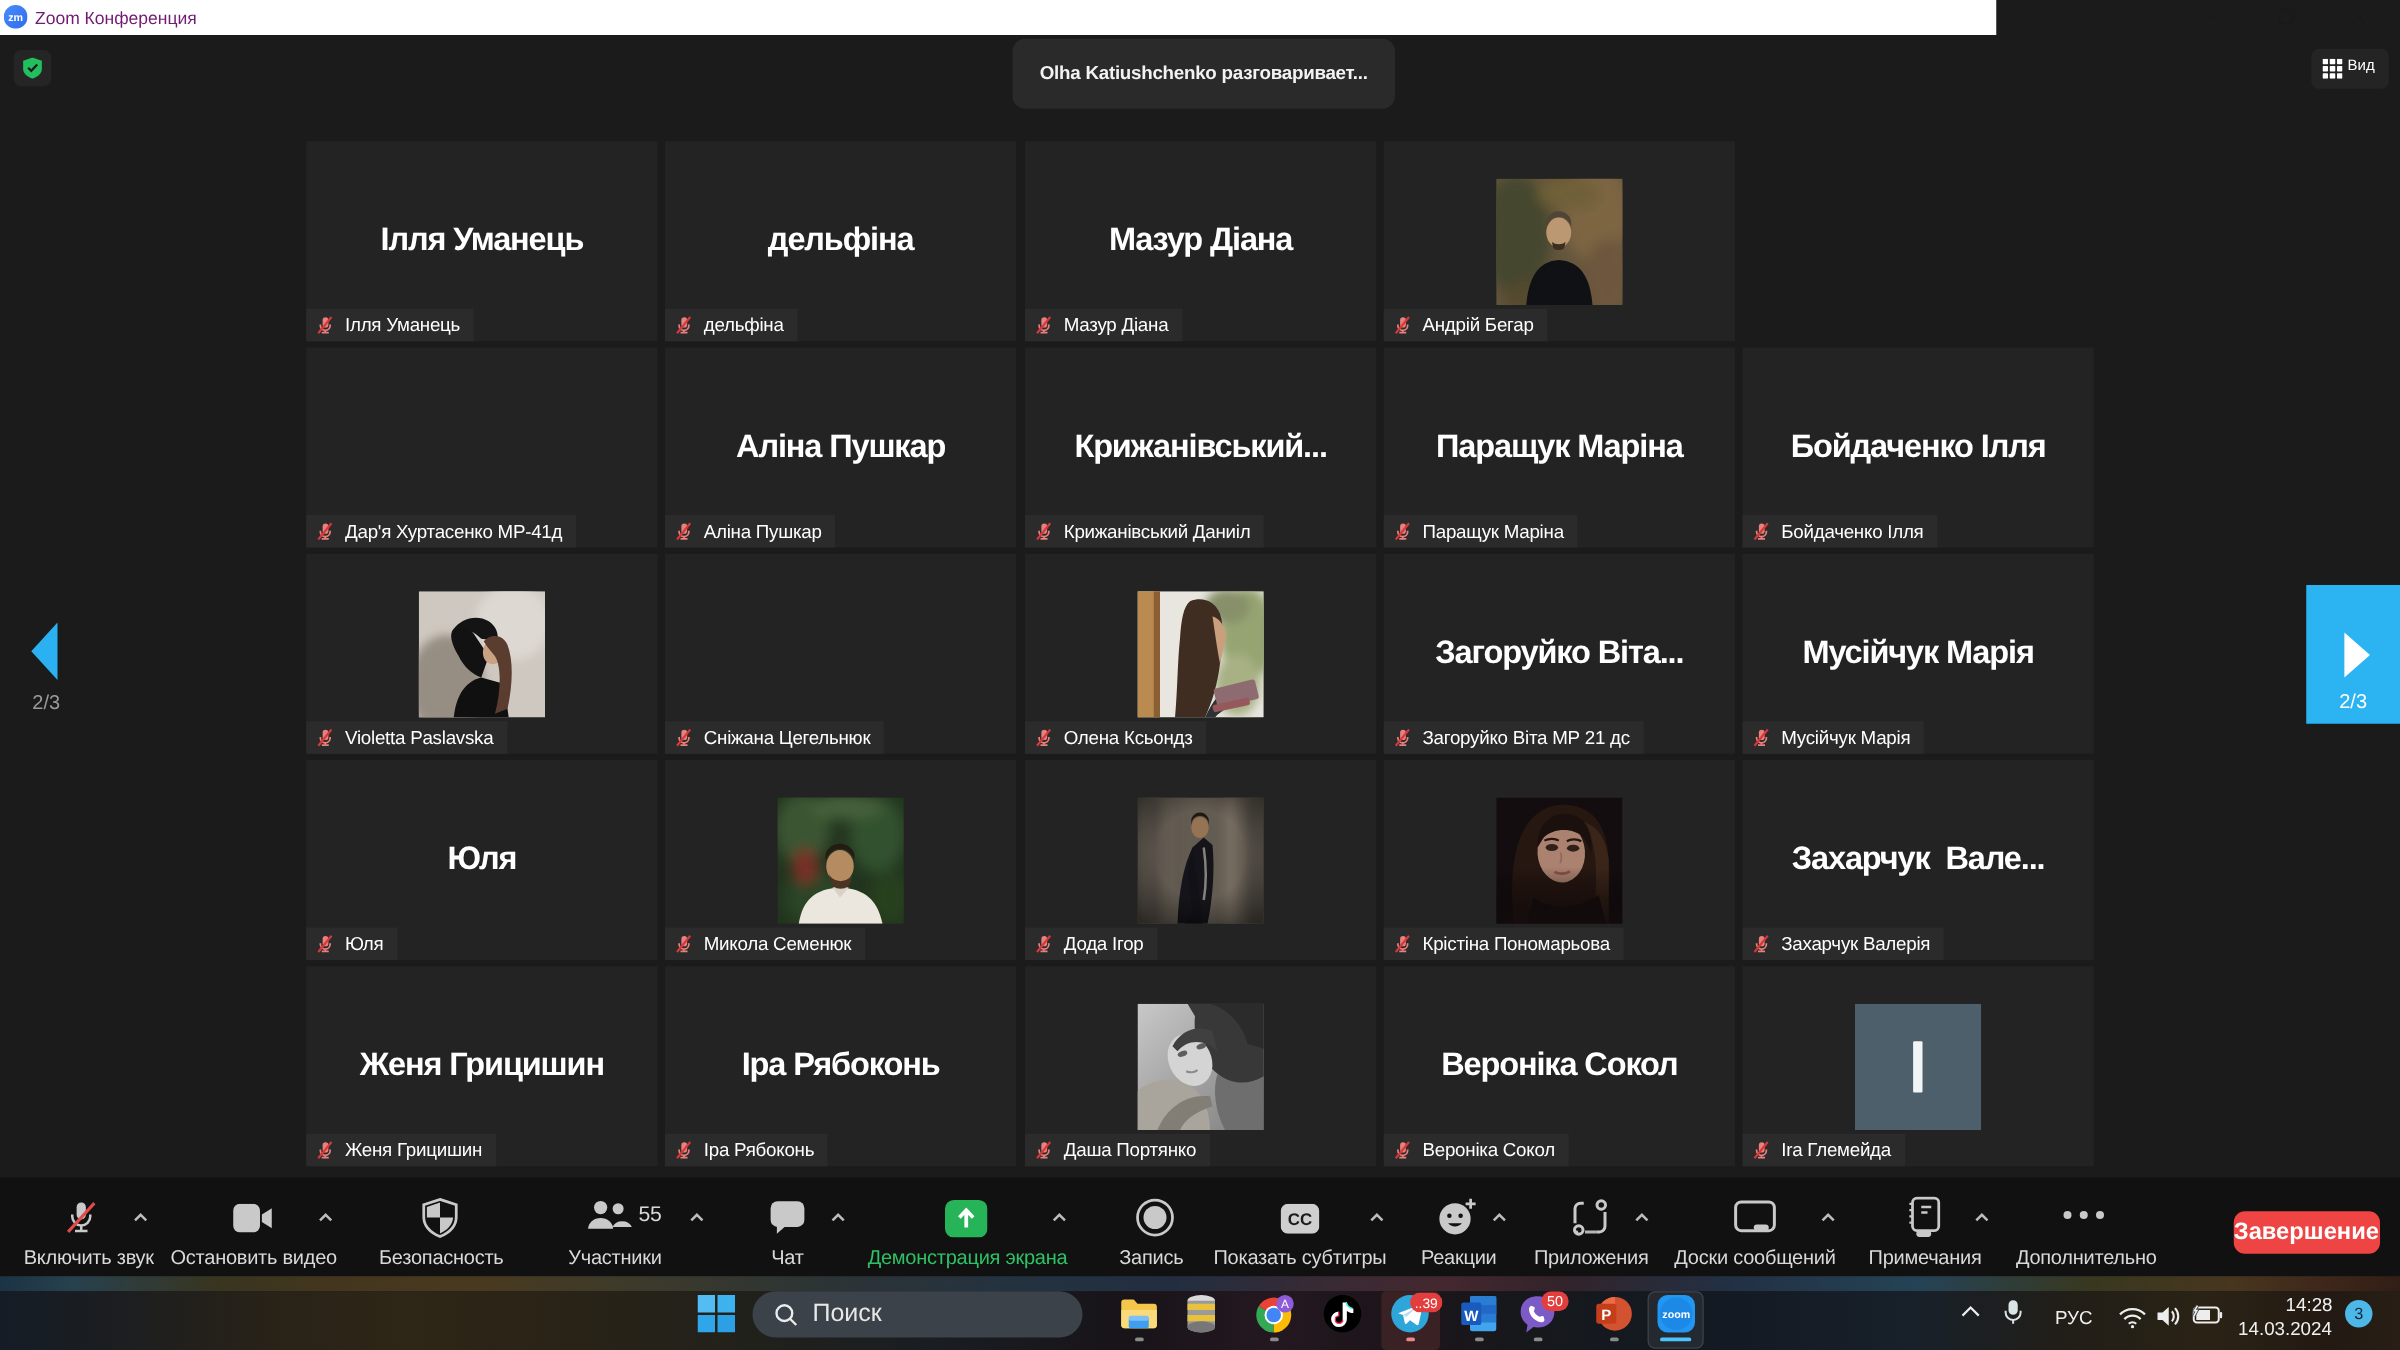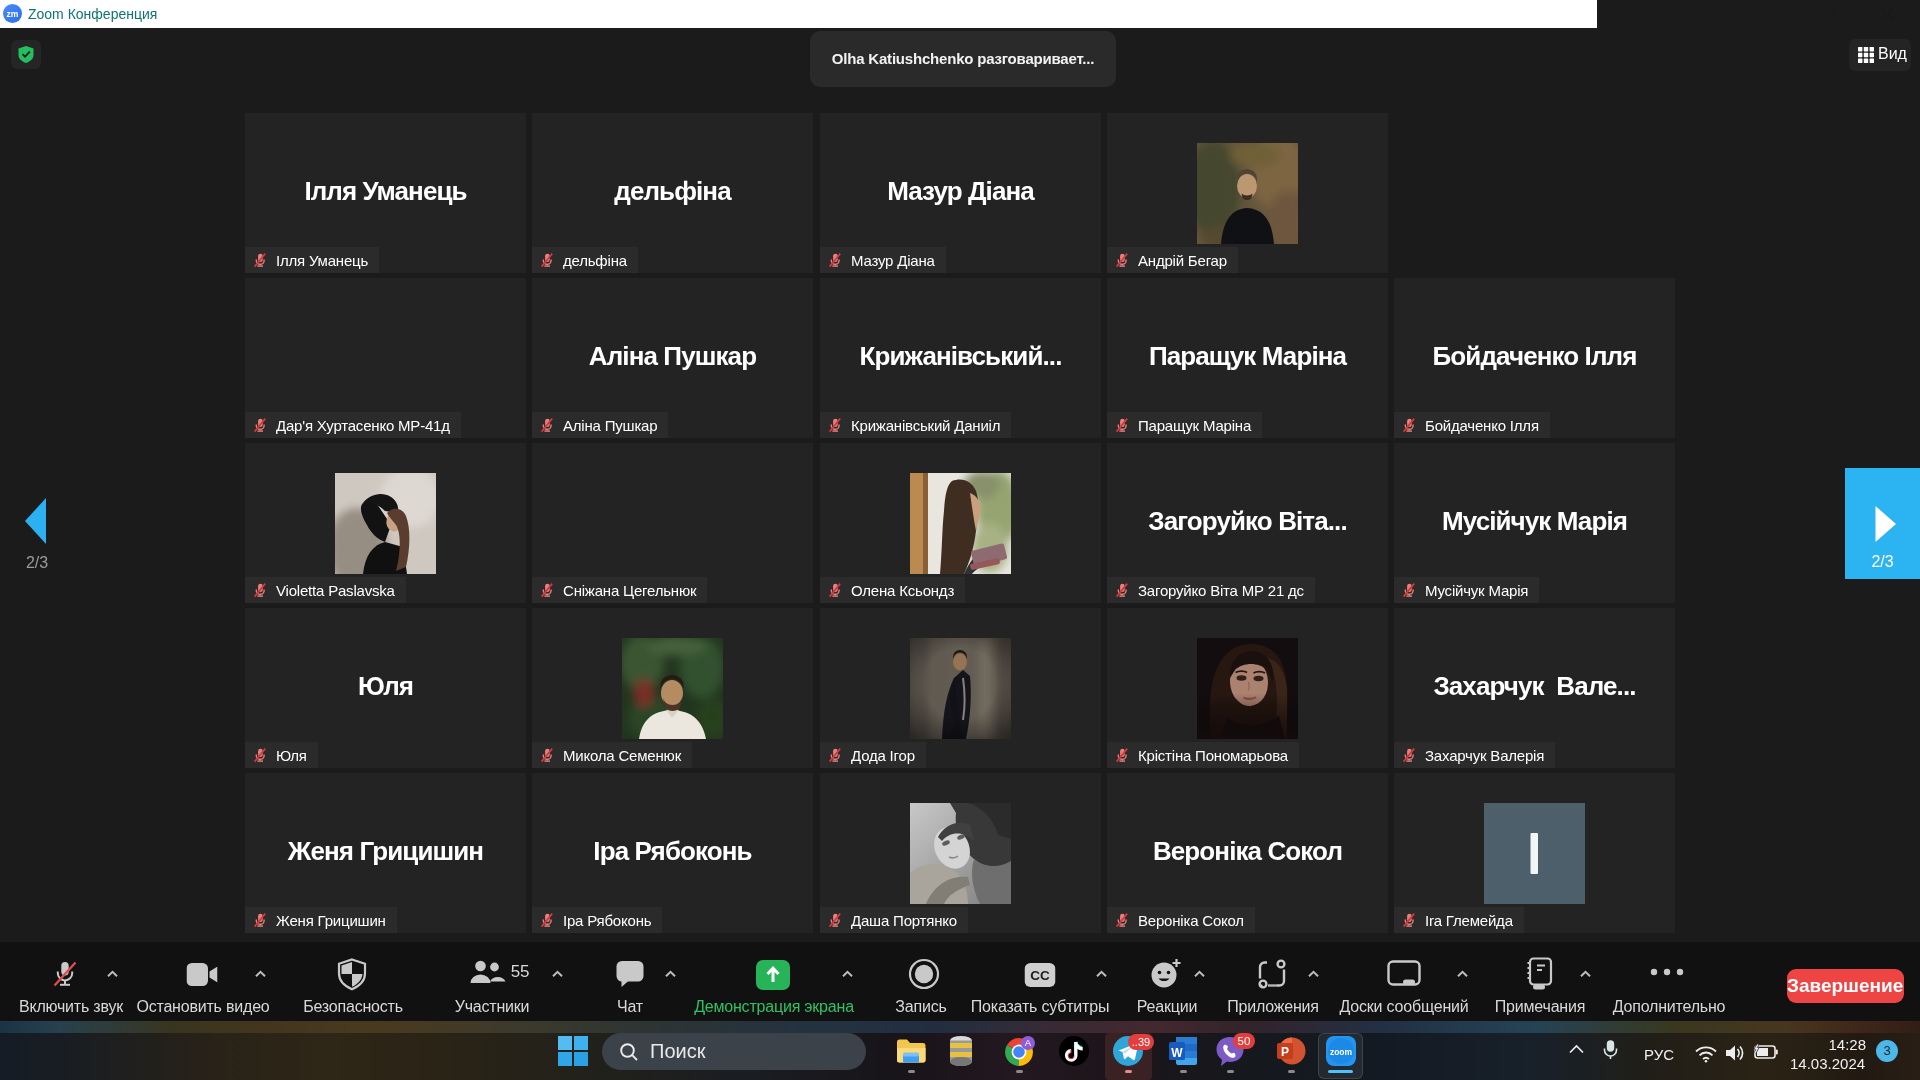--- a/index.html
+++ b/index.html
@@ -1,28 +1,28 @@
 <!DOCTYPE html>
 <html><head><meta charset="utf-8">
 <style>
 *{margin:0;padding:0;box-sizing:border-box}
 html,body{width:1920px;height:1080px;overflow:hidden;background:#1b1b1b;font-family:"Liberation Sans",sans-serif}
 #stage{position:absolute;left:0;top:0;width:1920px;height:1080px}
 .abs{position:absolute}
 
 #titlebar{left:0;top:0;width:1597px;height:28px;background:#ffffff}
-#ttext{left:28px;top:6px;font-size:14px;color:#0f766e}
+#ttext{left:28px;top:6px;font-size:14px;color:#701a75}
 
 #main{left:0;top:28px;width:1920px;height:993px;background:#1b1b1b}
 
 #shieldbtn{left:11px;top:12px;width:30px;height:29px;background:#252525;border-radius:6px}
 
 #tip{left:810px;top:3px;width:306px;height:56px;background:#2a2a2a;border-radius:10px;color:#f2f2f2;font-weight:700;font-size:15px;letter-spacing:-0.2px;text-align:center;line-height:56px}
 
-#vidbtn{left:1849px;top:11px;width:62px;height:32px;background:#242424;border-radius:6px;color:#fff;font-size:16px}
+#vidbtn{left:1849px;top:11px;width:62px;height:32px;background:#242424;border-radius:6px;color:#fff;font-size:12px}
 
 .tile{position:absolute;width:281px;height:160px;background:#232323}
 .nm{position:absolute;left:6px;right:6px;top:50%;transform:translateY(-54%);text-align:center;color:#fff;font-size:26px;font-weight:700;letter-spacing:-0.9px;white-space:nowrap;overflow:hidden}
 .lb{position:absolute;left:0;bottom:0;height:26px;background:#2b2b2b;display:flex;align-items:center;padding:0 11px 0 7px;color:#fff;font-size:15px;letter-spacing:-0.2px;white-space:nowrap}
 .lb svg{margin-right:8px;flex:0 0 auto}
 .ph{position:absolute;left:90px;top:30px;width:101px;height:101px}
 
 #lnav{left:24px;top:469px}
 #lnum{left:22px;top:526px;width:30px;text-align:center;color:#9b9b9b;font-size:16px}
 #rnav{left:1845px;top:440px;width:75px;height:111px;background:#2bb3f2}
@@ -615,16 +615,16 @@
         <path d="M13.5 6 a6 6 0 0 1 0 8 M16 3.5 a9.5 9.5 0 0 1 0 13" stroke="#ededed" stroke-width="1.7" fill="none"></path>
       </svg>
 <svg class="abs" style="left:1752px;top:11px" width="26" height="16" viewBox="0 0 26 16">
         <rect x="3" y="2" width="20" height="12" rx="2.5" fill="none" stroke="#ededed" stroke-width="1.6"></rect>
         <rect x="23.8" y="5.5" width="2" height="5" rx="1" fill="#ededed"></rect>
         <rect x="5" y="4" width="11" height="8" fill="#ededed"></rect>
         <path d="M6 0.5 L3.5 4.5 h2 L3 9" stroke="#3a3f44" stroke-width="2.6" fill="none"></path>
         <path d="M6 0.5 L3.5 4.5 h2 L3 9" stroke="#ededed" stroke-width="1.3" fill="none"></path>
       </svg>
 <div class="tray" style="left:1824px;top:3px;width:42px;text-align:right">14:28</div>
-<div class="tray" style="left:1790px;top:22px;width:76px;text-align:left">14.03.2024</div>
+<div class="tray" style="left:1790px;top:22px;width:76px;text-align:center">14.03.2024</div>
 <div class="abs" style="left:1876px;top:7px;width:22px;height:22px;border-radius:50%;background:#4db7e8;color:#123;font-size:13px;text-align:center;line-height:22px">3</div>
 </div>
 </div>
 
 </body></html>

